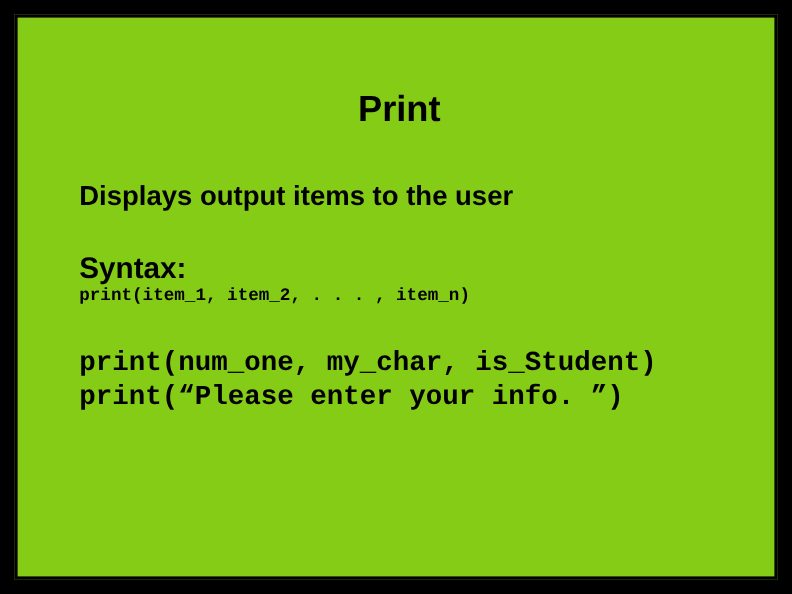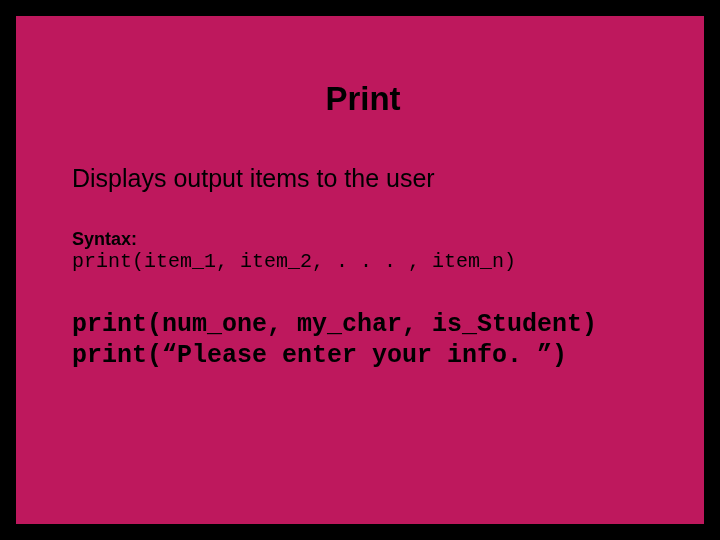--- a/index.html
+++ b/index.html
@@ -12,46 +12,46 @@
   }
   .outer {
     width: 702px;
     height: 522px;
     background: #000;
     padding: 4px;
   }
   .slide {
     width: 100%;
     height: 100%;
-    background: #be185d;
+    background: #84cc16;
     border: 3px solid #000;
     padding: 36px 50px 40px 56px;
     font-family: Arial, Helvetica, sans-serif;
     color: #000;
   }
   .title {
     text-align: center;
     font-size: 33px;
     font-weight: bold;
     margin-top: 28px;
     margin-bottom: 46px;
   }
   .subtitle {
     font-size: 25px;
-    font-weight: normal;
+    font-weight: bold;
     margin-bottom: 36px;
   }
   .section-label {
-    font-size: 18px;
+    font-size: 27px;
     font-weight: bold;
   }
   .syntax-code {
     font-family: "Courier New", Courier, monospace;
-    font-size: 20px;
-    font-weight: normal;
+    font-size: 16px;
+    font-weight: bold;
     margin-bottom: 36px;
   }
   .examples-label {
     font-size: 25px;
     font-weight: bold;
     text-decoration: underline;
   }
   .example-code {
     font-family: "Courier New", Courier, monospace;
     font-size: 25px;

